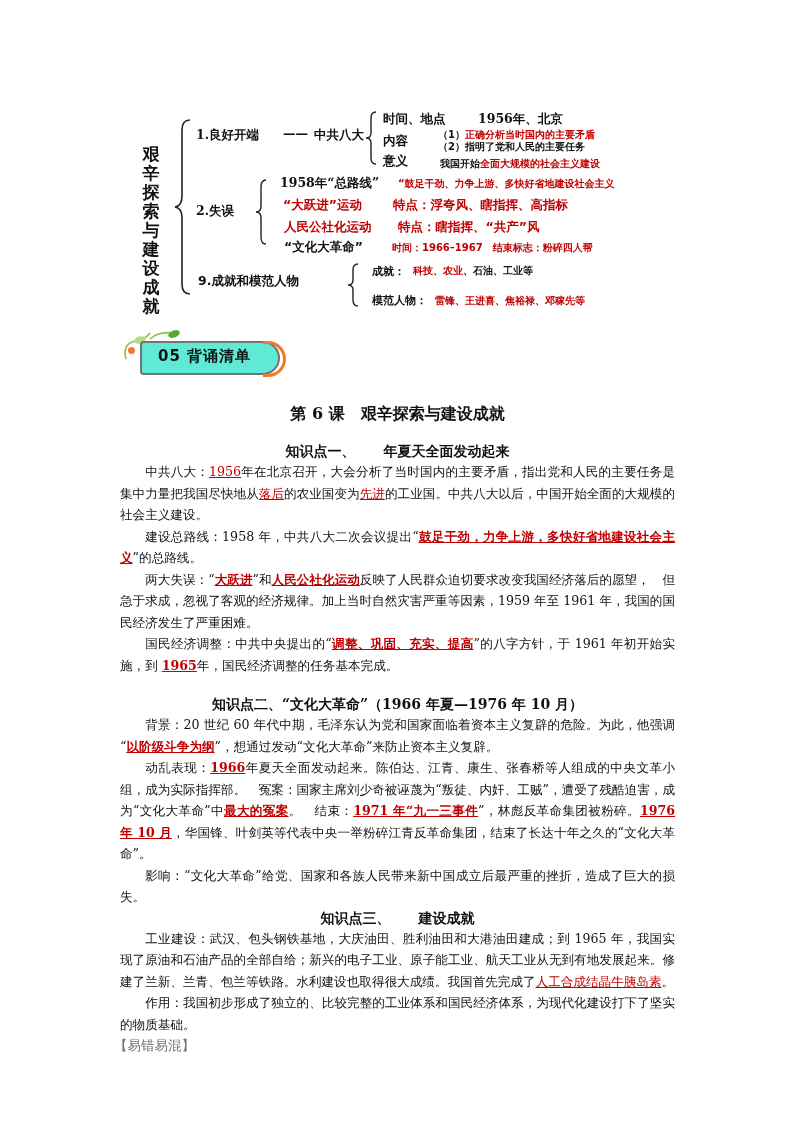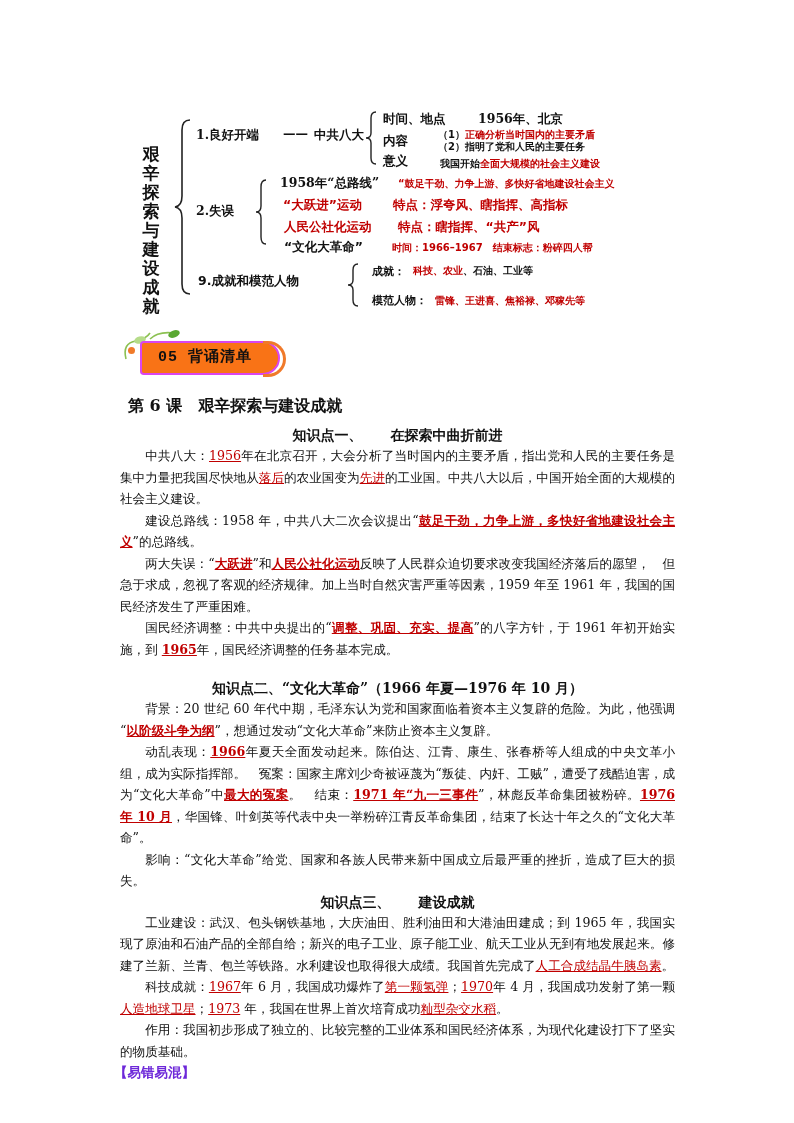--- a/index.html
+++ b/index.html
@@ -11,38 +11,38 @@
 
   
   .vtitle { left:140px; top:145px; width:22px; font-size:17px; font-weight:bold;
             line-height:19px; text-align:center; }
   .map-text { font-size:12.5px; font-weight:bold; white-space:nowrap; }
   .map-small { font-size:10px; font-weight:bold; white-space:nowrap; }
 
   
   .badge-wrap { left:118px; top:327px; width:170px; height:50px; }
   .badge-box { position:absolute; left:22px; top:14px; width:136px; height:30px;
-               border:2px solid #d946ef; border-radius:4px 18px 18px 4px;
-               background:#f97316;font-family:Liberation Mono, monospace; }
+               border:2px solid #737373; border-radius:4px 18px 18px 4px;
+               background:#5eead4; }
   .badge-cap { position:absolute; right:-8px; top:-2px; width:20px; height:30px;
                border-radius:0 18px 18px 0; border:3px solid #f07a2a; border-left:none; }
   .badge-label { position:absolute; left:16px; top:4px; font-size:15px; font-weight:bold;
                  color:#111; letter-spacing:1px; }
   .dot { position:absolute; width:7px; height:7px; border-radius:50%; background:#f07a2a; }
 
   
   .doc { left:120px; width:555px; font-family:"DejaVu Serif","Liberation Serif",serif;
          font-size:12.6px; line-height:21.5px; }
   .doc p { margin:0; text-indent:2em; text-align:justify; }
-  .h1 { font-size:16px; font-weight:bold; margin:8px; line-height:22px; }
+  .h1 { text-align:center; font-size:16px; font-weight:bold; margin:16px; line-height:22px; }
   .h2 { text-align:center; font-size:14px; font-weight:bold; margin:0; line-height:20px; }
   .u { color:#c00000; text-decoration:underline; text-decoration-color:#c00000; }
   .ub { color:#c00000; text-decoration:underline; font-weight:bold; }
   .lbl { font-weight:normal; }
-  .blue { color:#6d28d9; font-weight:bold; }
+  .blue { color:#737373; font-weight:normal; }
 </style>
 </head>
 <body>
 
 <div class="abs vtitle">
   <div>艰</div>
   <div>辛</div>
   <div>探</div>
   <div>索</div>
   <div>与</div>
@@ -109,21 +109,21 @@
   <div class="badge-box">
     <div class="badge-cap"></div>
     <div class="badge-label">
       <span>05</span>&nbsp;<span>背诵清单</span>
     </div>
   </div>
 </div>
 
 <div class="abs doc" style="top:387px">
   <div class="h1">第 6 课　艰辛探索与建设成就</div>
-  <div class="h2">知识点一、　　在探索中曲折前进</div>
+  <div class="h2">知识点一、　　年夏天全面发动起来</div>
 
   <p><span class="lbl">中共八大：</span><span class="u">1956</span><span>年在北京召开，大会分析了当时国内的主要矛盾，指出党和人民的主要任务是集中力量把我国尽快地从</span><span class="u">落后</span><span>的农业国变为</span><span class="u">先进</span><span>的工业国。中共八大以后，中国开始全面的大规模的社会主义建设。</span></p>
 
   <p><span class="lbl">建设总路线：</span><span>1958 年，中共八大二次会议提出“</span><span class="ub">鼓足干劲，力争上游，多快好省地建设社会主义</span><span>”的总路线。</span></p>
 
   <p><span class="lbl">两大失误：</span><span>“</span><span class="ub">大跃进</span><span>”和</span><span class="ub">人民公社化运动</span><span>反映了人民群众迫切要求改变我国经济落后的愿望，　但急于求成，忽视了客观的经济规律。加上当时自然灾害严重等因素，1959 年至 1961 年，我国的国民经济发生了严重困难。</span></p>
 
   <p><span class="lbl">国民经济调整：</span><span>中共中央提出的“</span><span class="ub">调整、巩固、充实、提高</span><span>”的八字方针，于 1961 年初开始实施，到 </span><span class="ub">1965</span><span>年，国民经济调整的任务基本完成。</span></p>
 
   <div style="height:18px"></div>
@@ -133,18 +133,17 @@
 
   <p><span class="lbl">动乱表现：</span><span class="ub">1966</span><span>年夏天全面发动起来。陈伯达、江青、康生、张春桥等人组成的中央文革小组，成为实际指挥部。　</span><span>冤案：</span><span>国家主席刘少奇被诬蔑为“叛徒、内奸、工贼”，遭受了残酷迫害，成为“文化大革命”中</span><span class="ub">最大的冤案</span><span>。　</span><span>结束：</span><span class="ub">1971 年“九一三事件</span><span>”，林彪反革命集团被粉碎。</span><span class="ub">1976 年 10 月</span><span>，华国锋、叶剑英等代表中央一举粉碎江青反革命集团，结束了长达十年之久的“文化大革命”。</span></p>
 
   <p><span class="lbl">影响：</span><span>“文化大革命”给党、国家和各族人民带来新中国成立后最严重的挫折，造成了巨大的损失。</span></p>
 
   <div class="h2">知识点三、　　建设成就</div>
 
   <p><span class="lbl">工业建设：</span><span>武汉、包头钢铁基地，大庆油田、胜利油田和大港油田建成；到 1965 年，我国实现了原油和石油产品的全部自给；新兴的电子工业、原子能工业、航天工业从无到有地发展起来。修建了兰新、兰青、包兰等铁路。水利建设也取得很大成绩。我国首先完成了</span><span class="u">人工合成结晶牛胰岛素</span><span>。</span></p>
 
 
-  <p><span class="lbl">科技成就：</span><span class="u">1967</span><span>年 6 月，我国成功爆炸了</span><span class="u">第一颗氢弹</span><span>；</span><span class="u">1970</span><span>年 4 月，我国成功发射了第一颗</span><span class="u">人造地球卫星</span><span>；</span><span class="u">1973</span><span> 年，我国在世界上首次培育成功</span><span class="u">籼型杂交水稻</span><span>。</span></p>
 
   <p><span class="lbl">作用：</span><span>我国初步形成了独立的、比较完整的工业体系和国民经济体系，为现代化建设打下了坚实的物质基础。</span></p>
 
   <div class="blue" style="margin-left:-6px;font-size:13.5px">【易错易混】</div>
 </div>
 
 </body></html>

